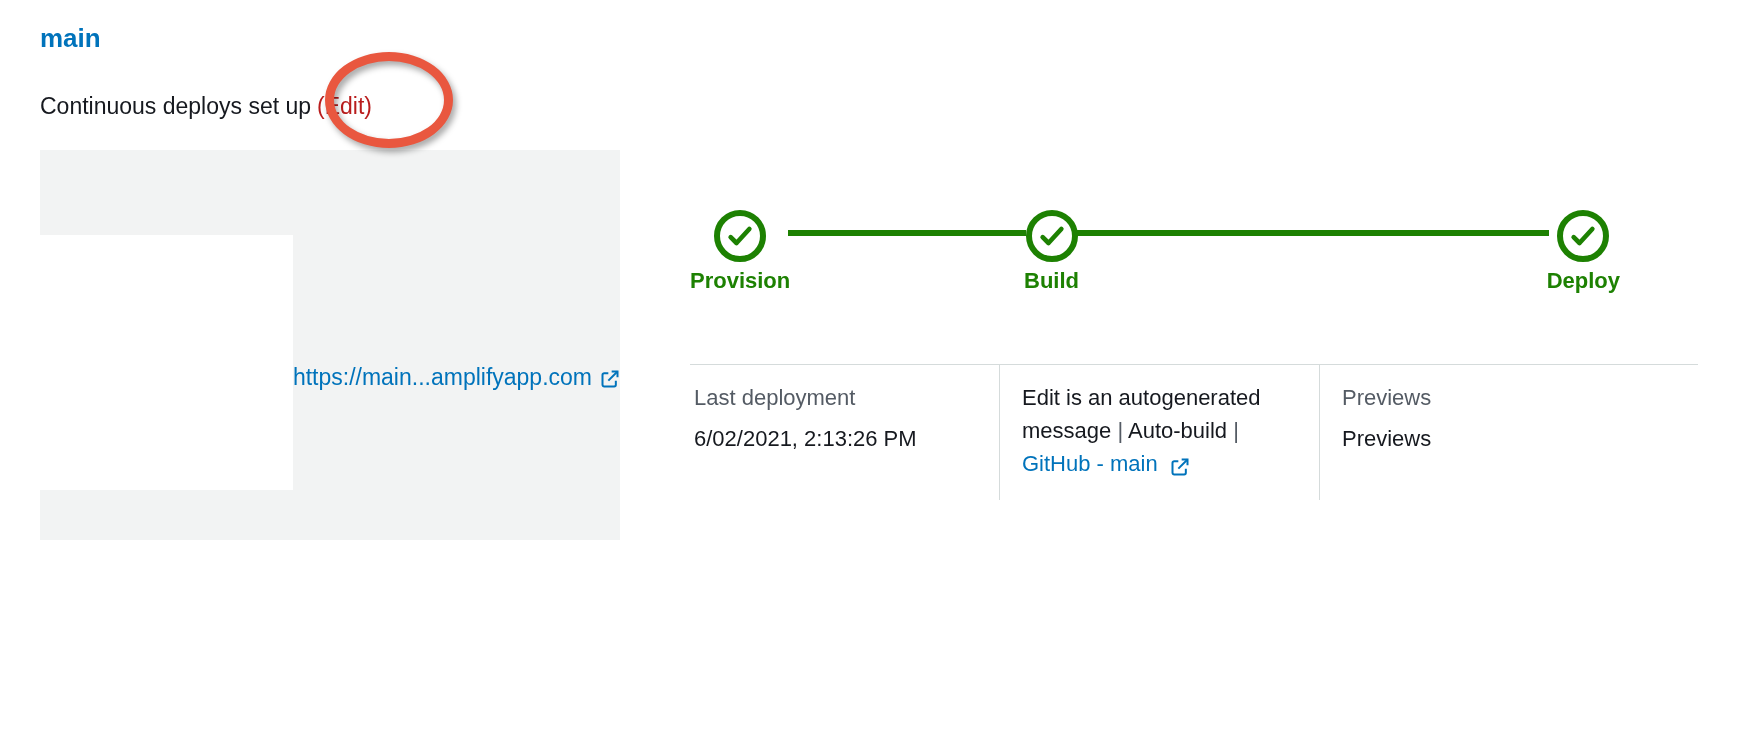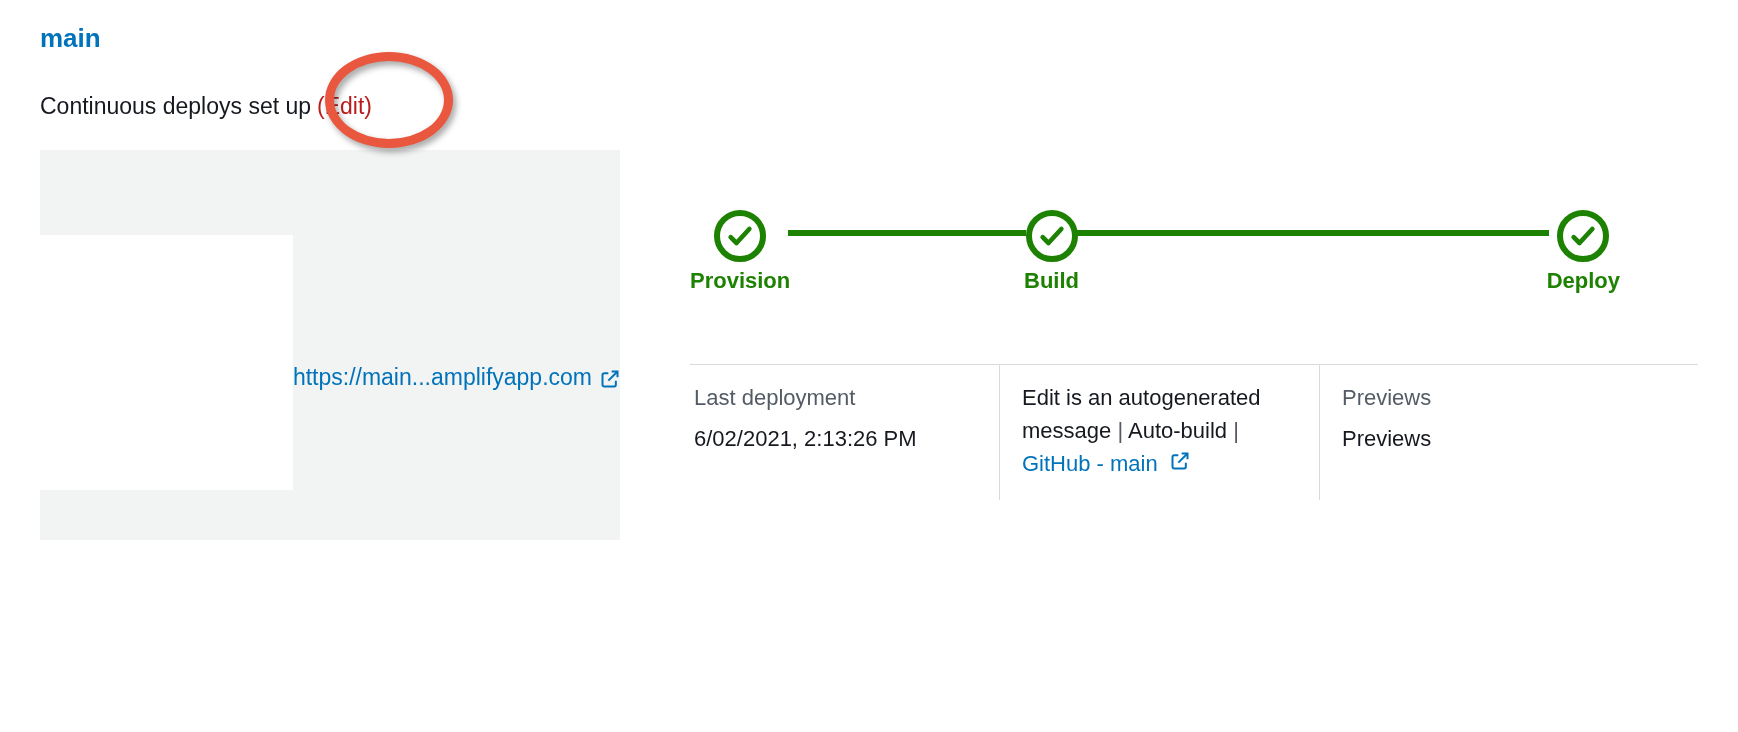--- a/index.html
+++ b/index.html
@@ -163,21 +163,21 @@
     margin-bottom: 8px;
   }
   .detail .dt-value { color: #16191f; }
   .d1 { width: 310px; flex: 0 0 310px; padding-left: 4px;}
   .d2 { width: 320px; flex: 0 0 320px; }
   .d3 { flex: 1 1 auto; }
   .gh-link {
     color: #0073bb;
     cursor: pointer;
     display: inline-flex;
-    align-items: flex-start;
+    align-items: center;
     gap: 12px;
   }
   .pipe { color: #545b64; }
 </style>
 </head>
 <body>
 
 <div class="canvas">
 
   <div class="hdr">

